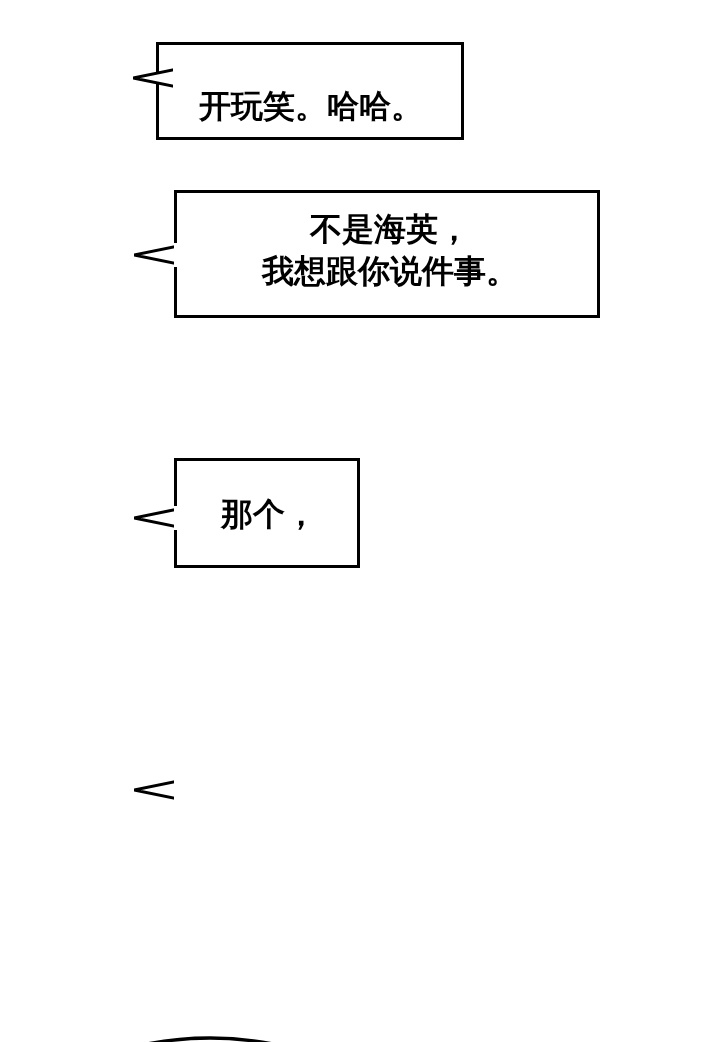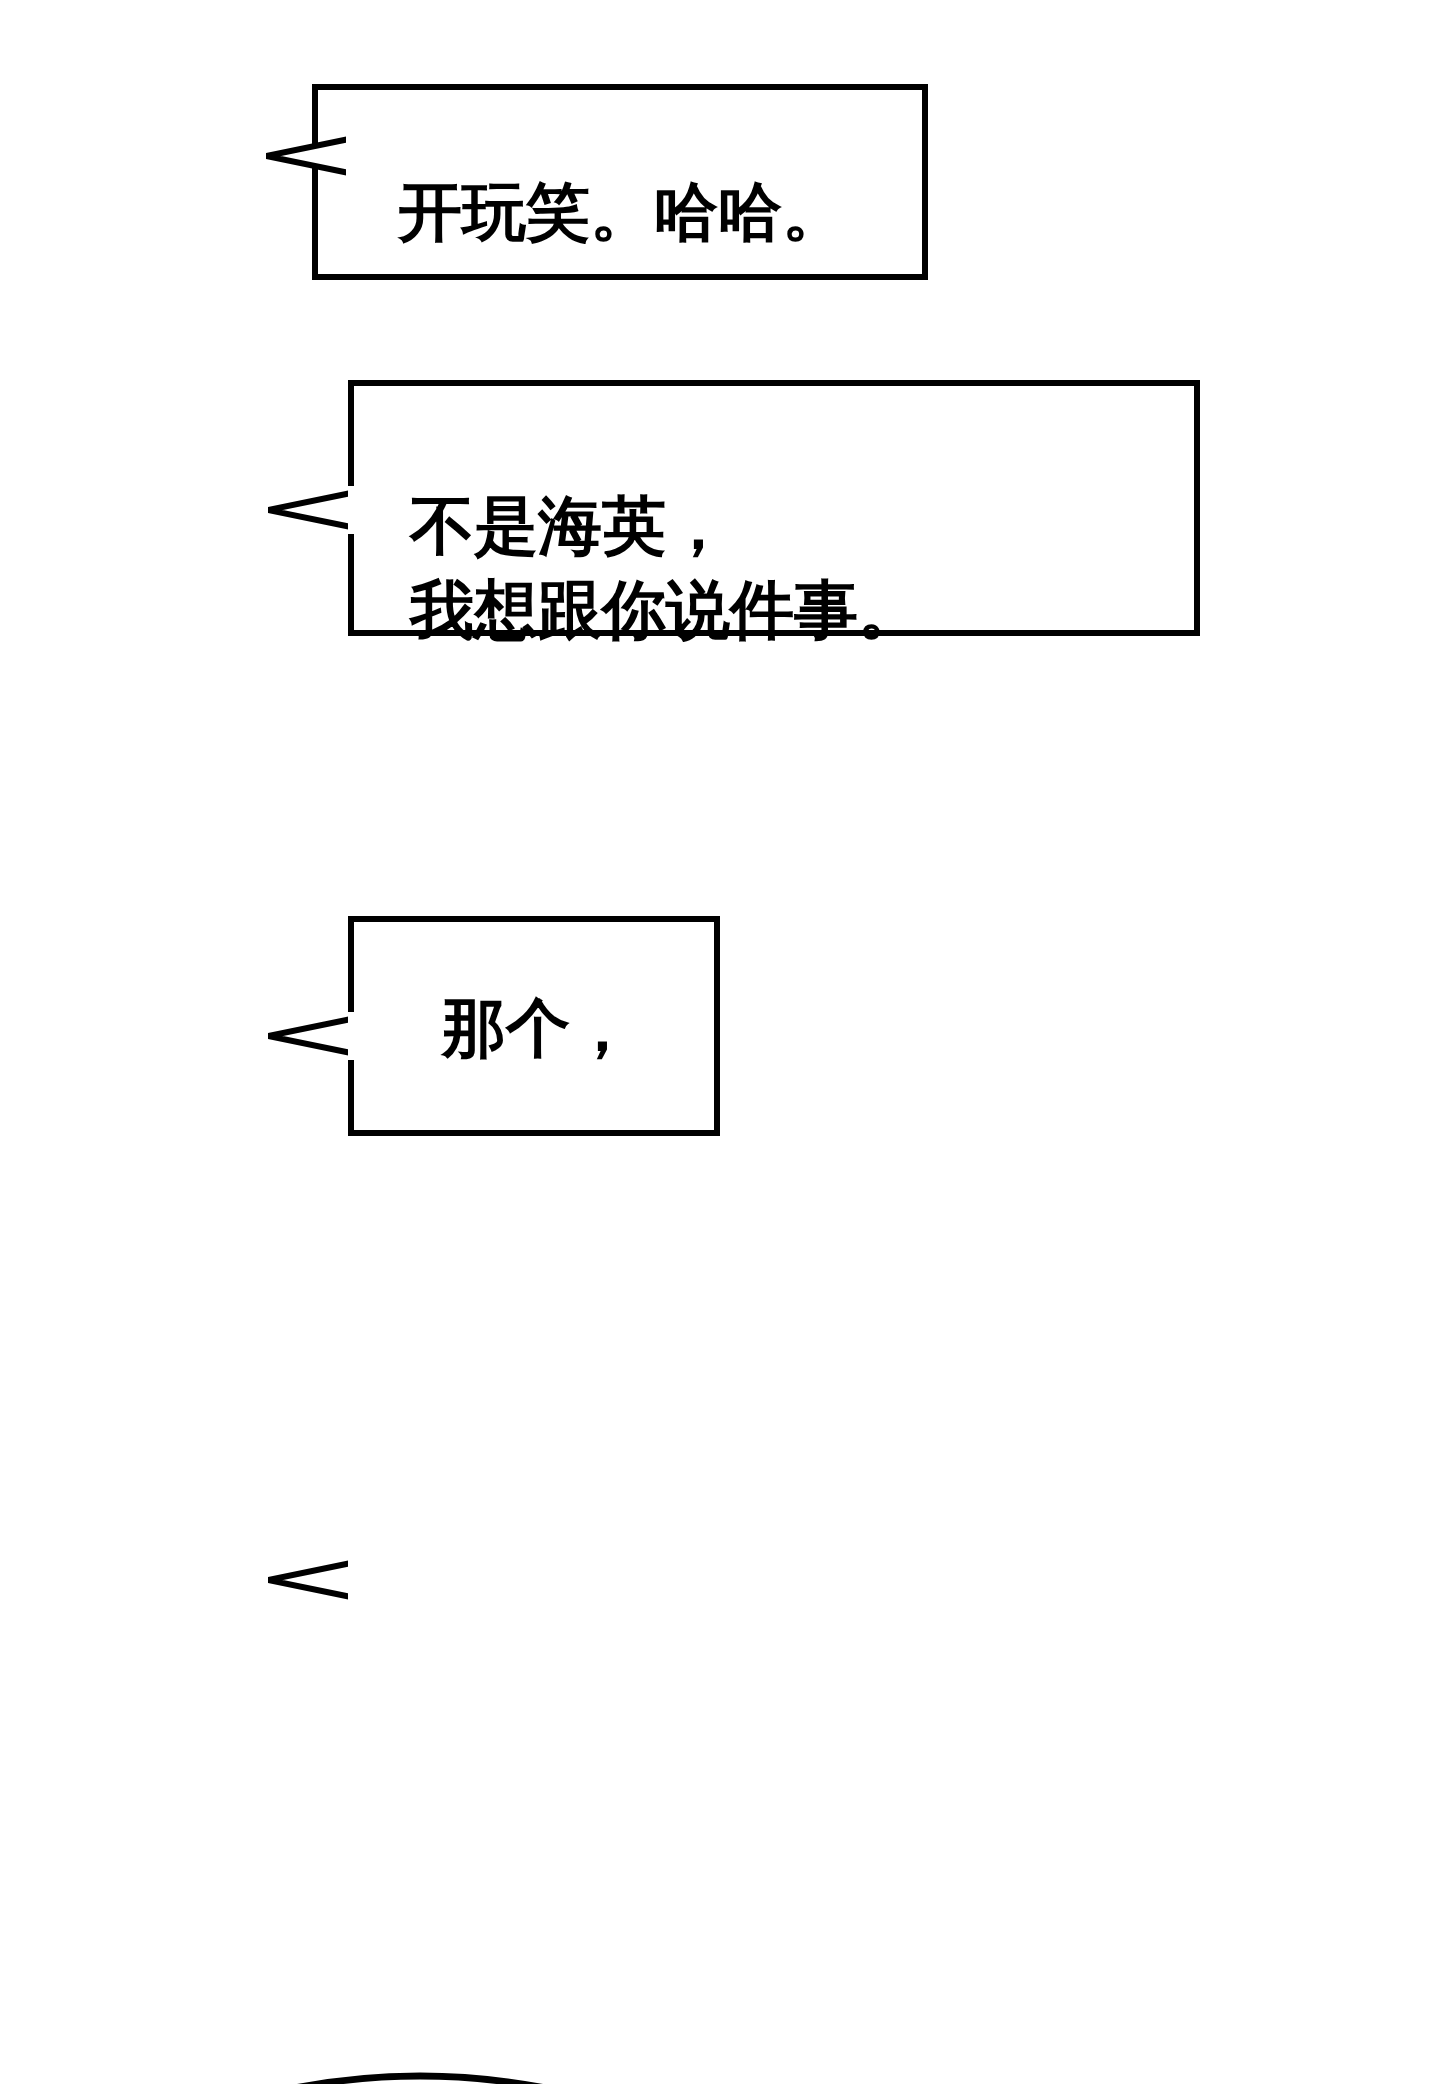--- a/index.html
+++ b/index.html
@@ -38,21 +38,21 @@
     right: 0;
     color: #000000;
     font-weight: bold;
     font-size: 32px;
     line-height: 42px;
     letter-spacing: 0px;
     white-space: pre-line;
   }
 
   .bubble-text.align-left   { text-align: left; }
-  .bubble-text.align-center { text-align: left; margin-top: 34px; }
+  .bubble-text.align-center { text-align: center; }
 
   
   .tail {
     position: absolute;
     pointer-events: none;
   }
 
   
   #bubble-1 {
     left: 156px;

